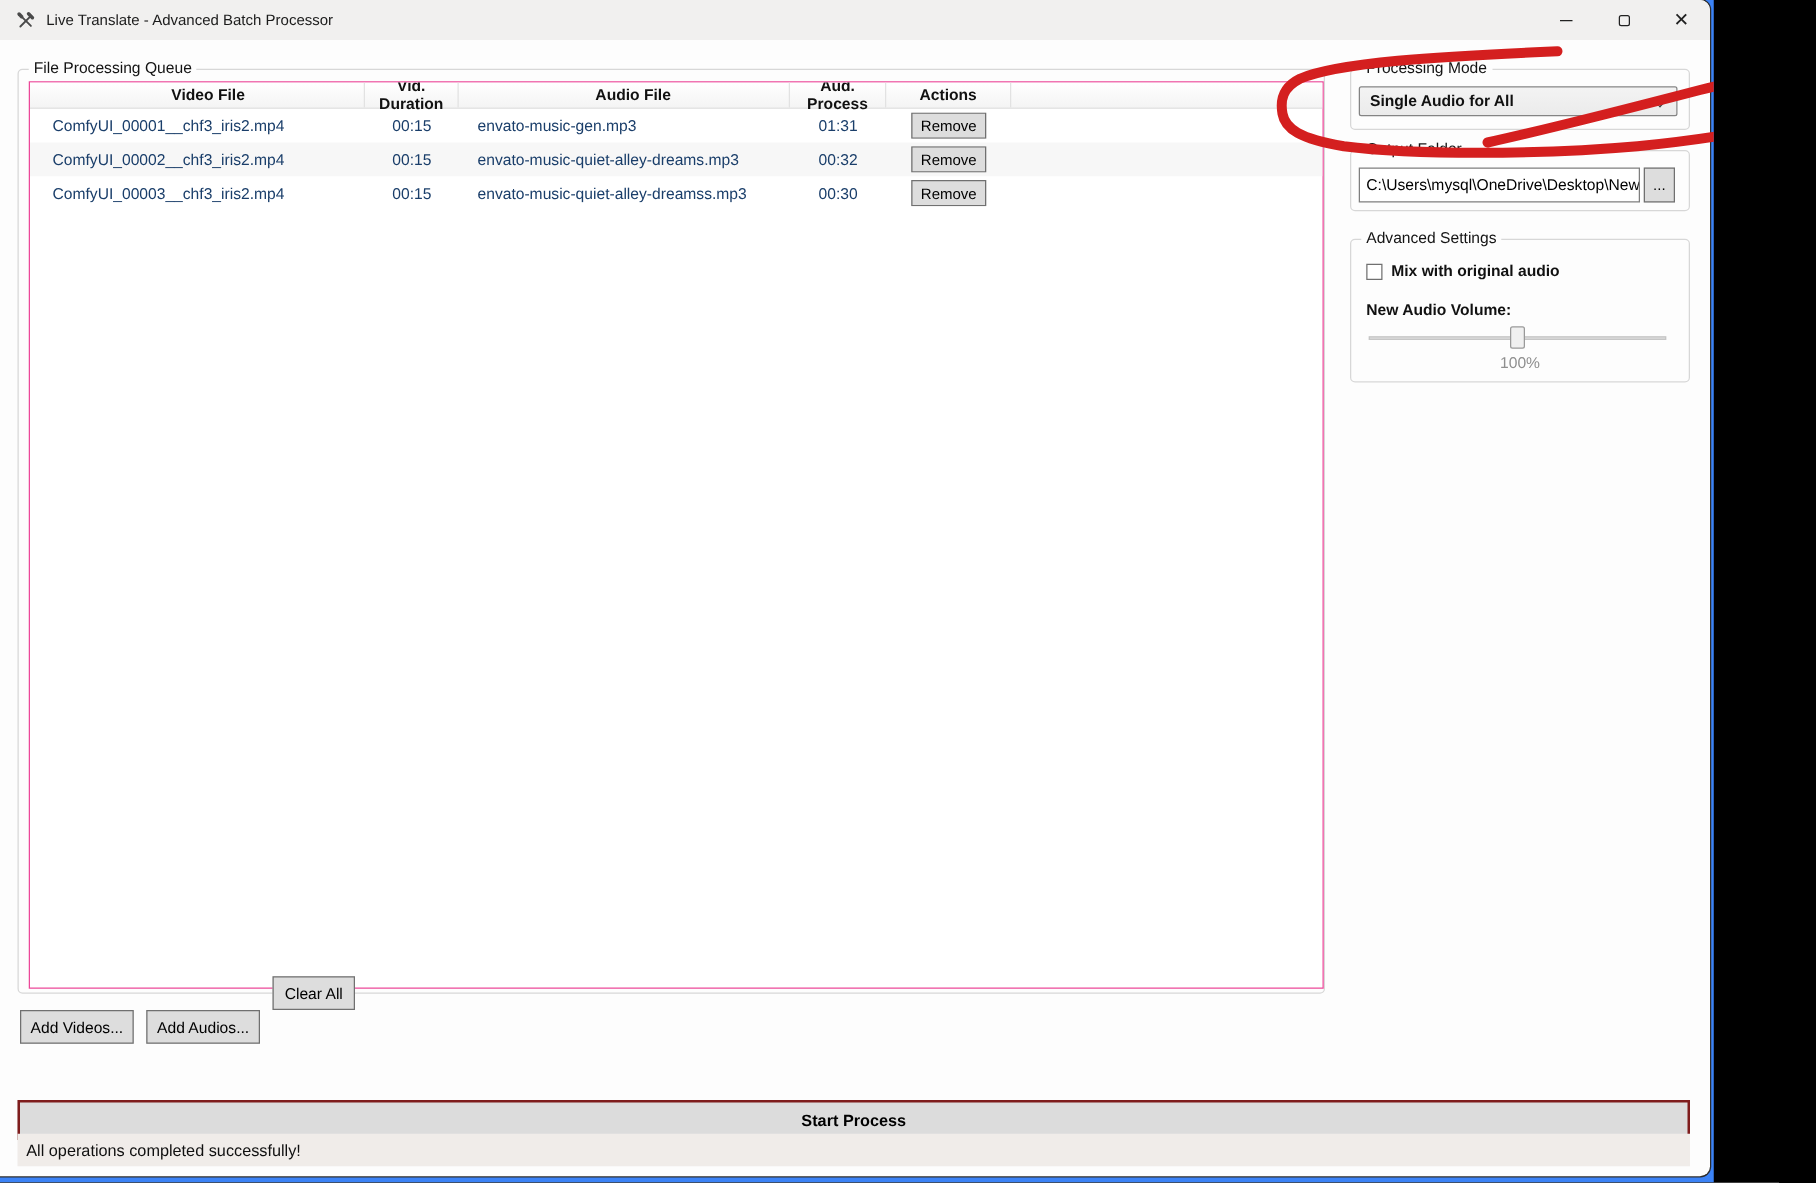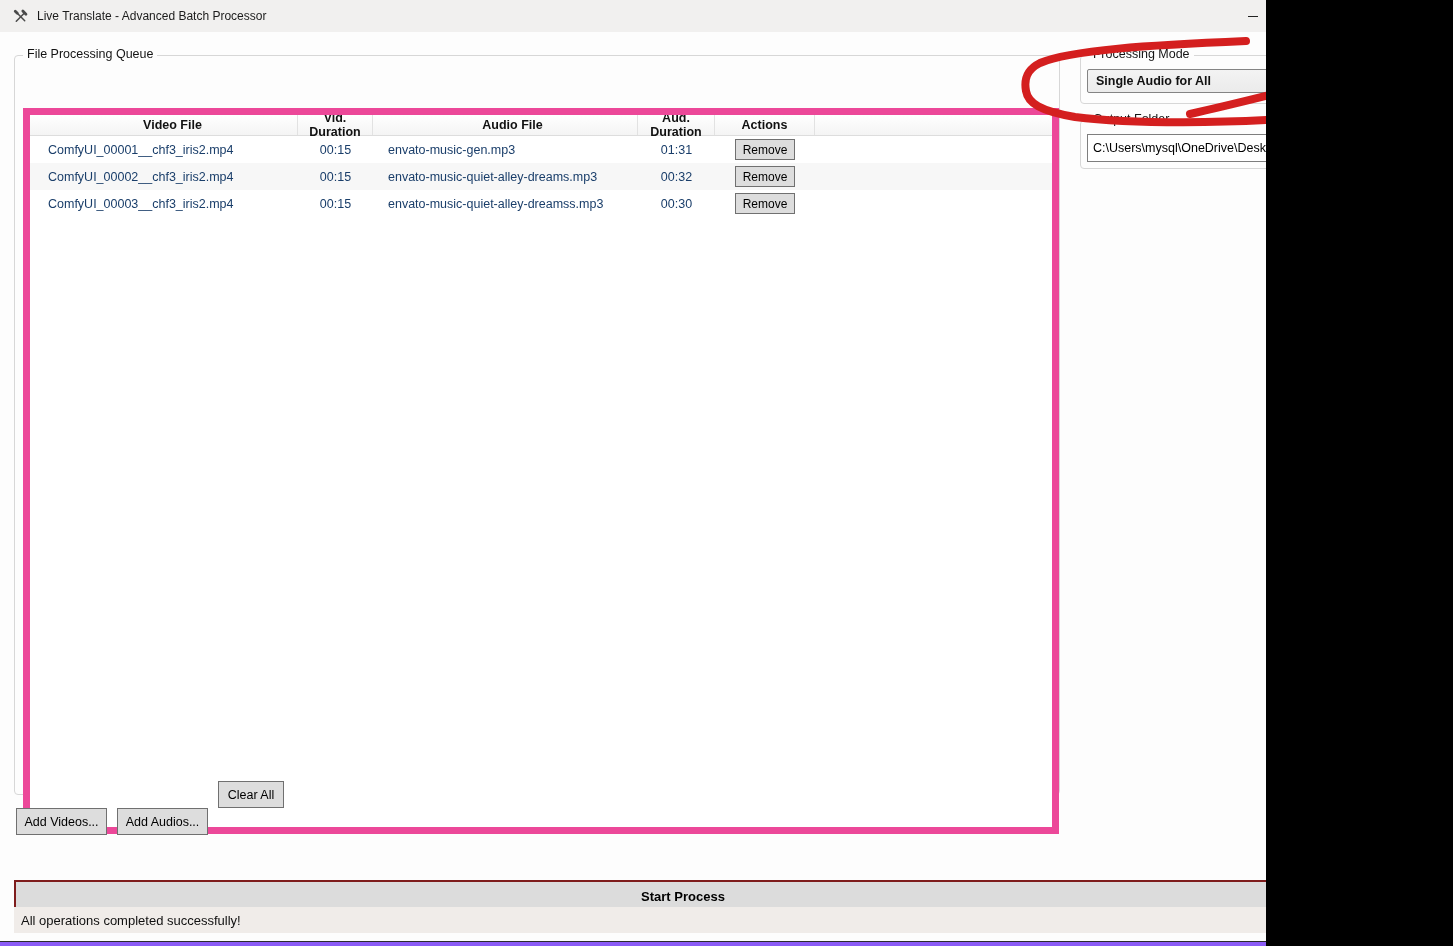--- a/index.html
+++ b/index.html
@@ -1,18 +1,18 @@
 <!DOCTYPE html>
 <html style="--navy: #1a3e6a;"><head>
 <meta charset="utf-8">
 <style>
   * { margin:0; padding:0; box-sizing:border-box; }
   html,body { background:#000; }
   body { font-family:"Liberation Sans","DejaVu Sans",sans-serif; }
-  #stage { position:relative; width:1266px; height:946px; background:#8b5cf6; overflow:hidden; }
+  #stage { position:relative; width:1371px; height:946px; background:#3b82f6; overflow:hidden; }
 
   
   #appwindow {
     position:absolute; left:0; top:0; width:1368px; height:941px;
     background:#fdfdfd; border-radius:0 8px 8px 0; overflow:hidden;
     box-shadow:0 0 0 1px #2c2c2c;
   }
   #titlebar {
     position:absolute; left:0; top:0; width:100%; height:32px;
     background:#f1f0ef; display:flex; align-items:center;
@@ -29,21 +29,21 @@
   .groupbox { position:absolute; border:1px solid #d7d7d7; border-radius:4px; }
   .grouplabel {
     position:absolute; top:-9px; left:8px; padding:0 4px; background:#fdfdfd;
     font-size:12.5px; font-weight:normal; color:#141414; white-space:nowrap;
   }
 
   
   #queue-group { left:14px; top:55px; width:1046px; height:740px; }
   #queue-table {
     position:absolute; left:8px; top:9px; width:1036px; height:726px;
-    background:#fff; border:7px solid #ec4899; overflow:hidden;margin-top:43px;
+    background:#fff; border:1px solid #ec4899; overflow:hidden;
   }
   .thead { display:flex; height:21px; background:linear-gradient(#ffffff,#f4f4f4); border-bottom:1px solid #ddd; }
   .th {
     font-size:12.5px; font-weight:bold; color:#111; display:flex;
     align-items:center; justify-content:center; border-right:1px solid #e2e2e2; height:100%;
   }
   .th.c-fill { border-right:none; flex:1; }
   .tr { display:flex; height:27px; align-items:center; }
   .tr:nth-child(even) { background:#f7f7f7; }
   .td { font-size:12.5px; color:var(--navy,#1a3e6a); white-space:nowrap; overflow:hidden; }
@@ -143,21 +143,21 @@
       </div>
     </div>
 
     <div class="groupbox" id="queue-group">
       <span class="grouplabel">File Processing Queue</span>
       <div id="queue-table">
         <div class="thead">
           <div class="th c-video">Video File</div>
           <div class="th c-vdur">Vid. Duration</div>
           <div class="th c-audio">Audio File</div>
-          <div class="th c-adur">Aud. Duration</div>
+          <div class="th c-adur">Aud. Process</div>
           <div class="th c-act">Actions</div>
           <div class="th c-fill"></div>
         </div>
         <div>
             <div class="tr">
               <div class="td c-video">ComfyUI_00001__chf3_iris2.mp4</div>
               <div class="td c-vdur">00:15</div>
               <div class="td c-audio">envato-music-gen.mp3</div>
               <div class="td c-adur">01:31</div>
               <div class="td c-act">
@@ -195,20 +195,33 @@
     </div>
 
     <div class="groupbox" id="folder-group">
       <span class="grouplabel">Output Folder</span>
       <div class="pathbox">
         <span class="val">C:\Users\mysql\OneDrive\Desktop\New f</span>
       </div>
       <button class="btn browse-btn">...</button>
     </div>
 
+    <div class="groupbox" id="adv-group">
+      <span class="grouplabel">Advanced Settings</span>
+      <div class="checkrow">
+        <span class="checkbox"></span>
+        <span class="lbl">Mix with original audio</span>
+      </div>
+      <div class="vol-label">New Audio Volume:</div>
+      <div class="slider">
+        <div class="track"></div>
+        <div class="thumb" id="slider-thumb" style="left: 50%;"></div>
+      </div>
+      <div class="vol-value">100%</div>
+    </div>
 
     <button class="btn" id="add-videos">Add Videos...</button>
     <button class="btn" id="add-audios">Add Audios...</button>
     <button class="btn" id="clear-all">Clear All</button>
     <button id="start-btn">Start Process</button>
 
     <div id="statusbar">
       <span class="msg">All operations completed successfully!</span>
     </div>
   </div>

